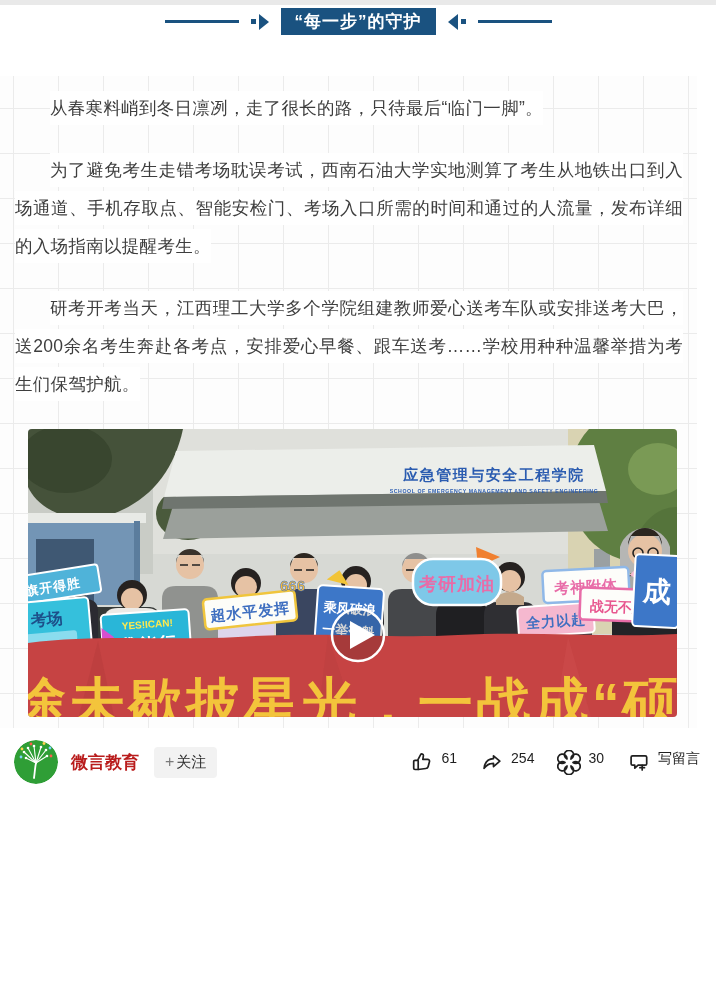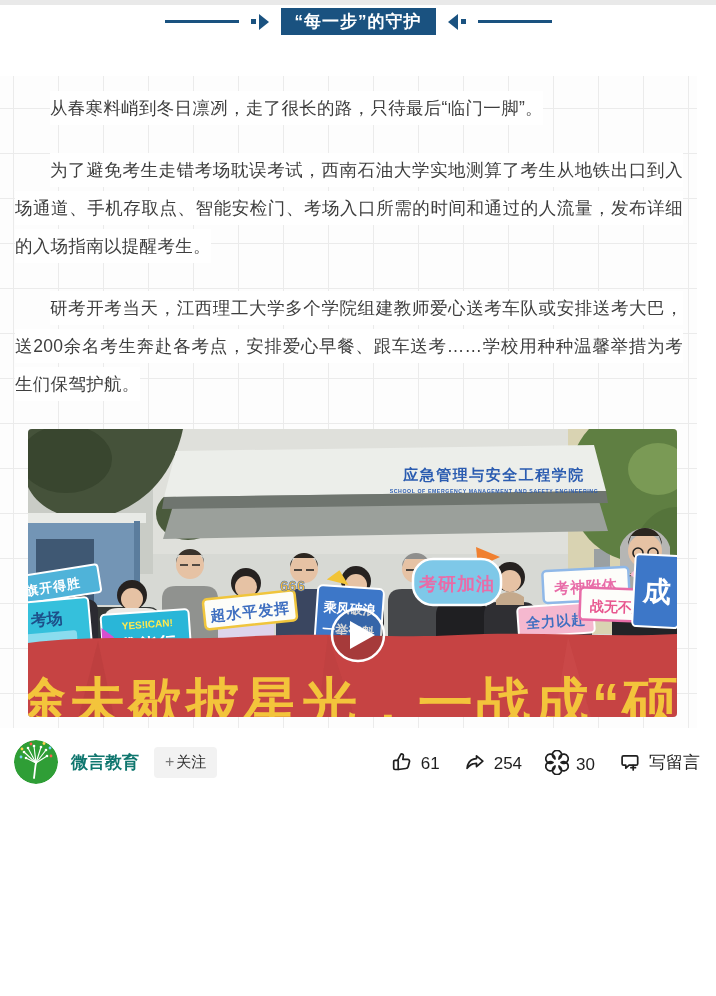--- a/index.html
+++ b/index.html
@@ -52,30 +52,30 @@
   .video-wrap svg { display: block; }
   svg text { font-family: "Liberation Sans", "DejaVu Sans", sans-serif; }
 
   
   .footer {
     height: 58px; padding: 10px 16px 0 14px;
     display: flex; align-items: center; justify-content: space-between;
   }
   .acct { display: flex; align-items: center; gap: 13px; }
   .avatar { width: 44px; height: 44px; border-radius: 50%; overflow: hidden; flex: 0 0 auto; cursor: pointer; }
-  .acct-name { font-size: 17px; font-weight: bold; color: #0f766e; cursor: pointer; }
+  .acct-name { font-size: 17px; font-weight: bold; color: #b91c1c; cursor: pointer; }
   .follow-btn {
     margin-left: 2px; background: #f2f2f2; border: none; border-radius: 4px;
     padding: 6px 11px; font-size: 15px; color: #2e2e2e; cursor: pointer;
     display: inline-flex; align-items: center; gap: 2px;
     font-family: "Liberation Sans", "DejaVu Sans", sans-serif;
   }
   .follow-btn .plus { color: #7a7a7a; font-size: 16px; line-height: 14px; }
   .actions { display: flex; align-items: center; gap: 23px; }
-  .action { display: flex; align-items: flex-end; gap: 7px; font-size: 17px; color: #1f1f1f; cursor: pointer; }
+  .action { display: flex; align-items: flex-start; gap: 7px; font-size: 14px; color: #1f1f1f; cursor: pointer; }
   .action svg { display: block; }
 </style>
 </head>
 <body>
 
 <div class="top-bar"></div>
 
 <div class="masthead">
   <div class="deco-line"></div>
   <div class="chev">

